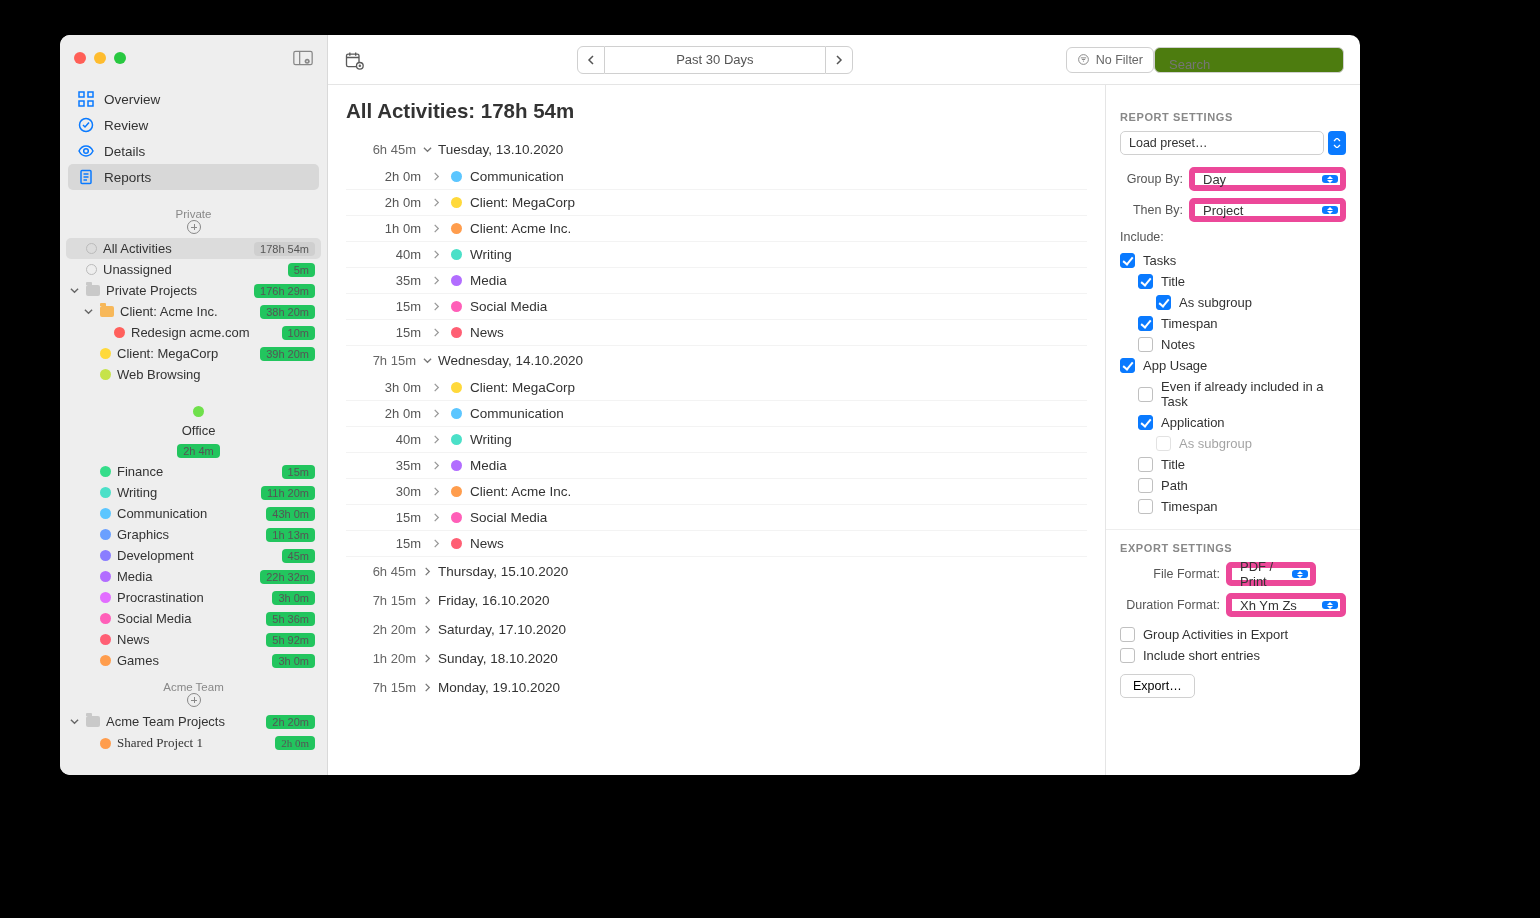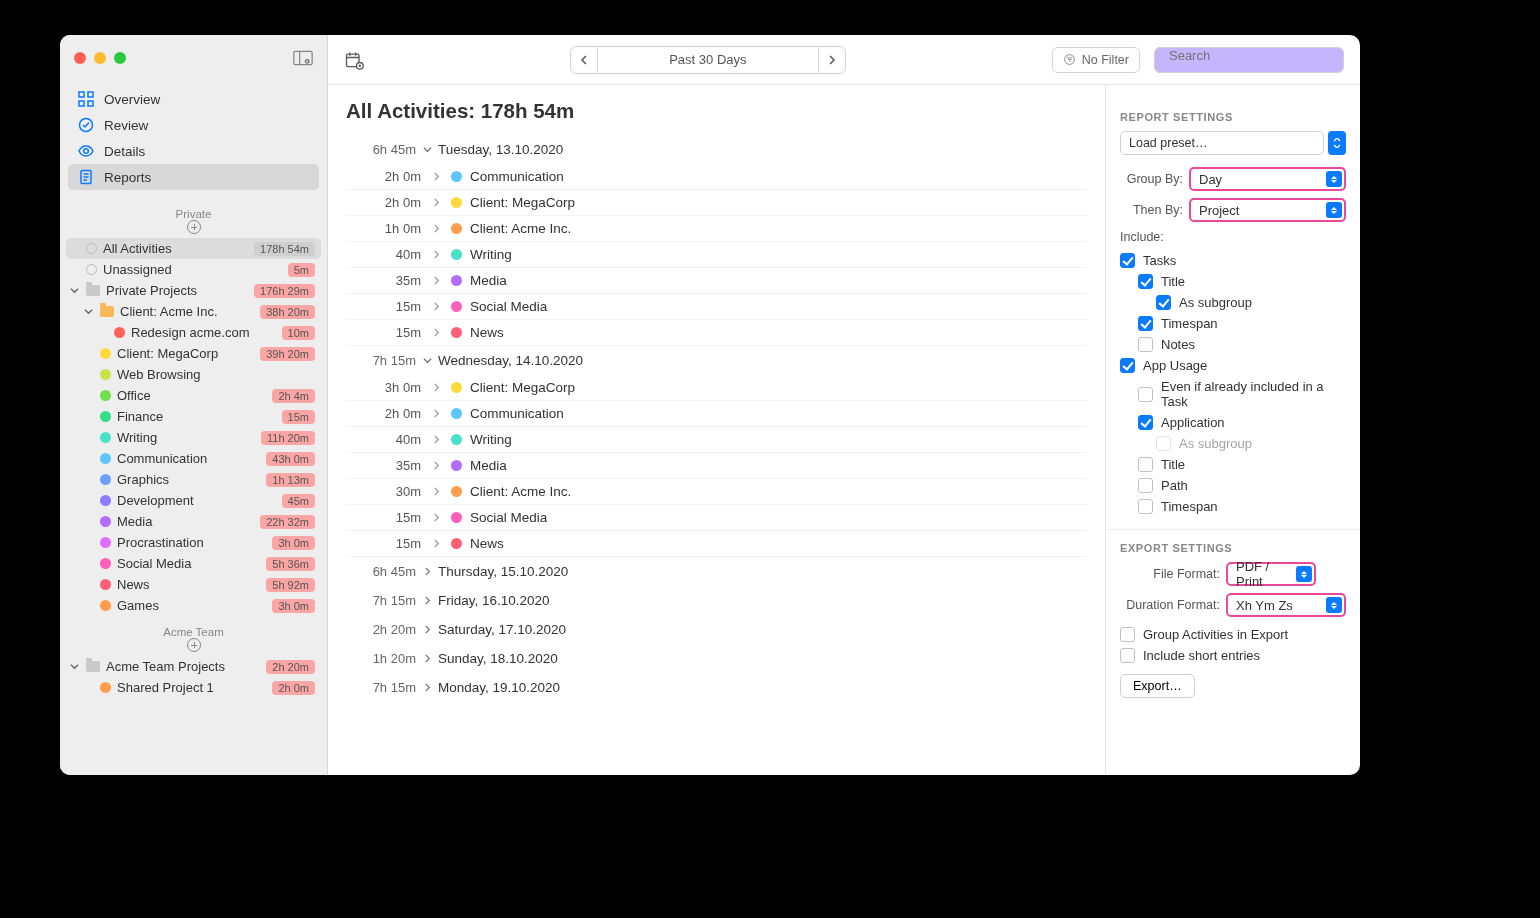--- a/index.html
+++ b/index.html
@@ -29,34 +29,34 @@
 .tree-row { display:flex; align-items:center; gap:6px; padding:3px 6px 3px 2px; border-radius:5px; }
 .tree-row.sel { background:#dcdcdc; }
 .tw-spacer{width:12px;height:12px;}
 .tw { width:12px;height:12px; display:flex;align-items:center;justify-content:center; color:#666;}
 .tw svg{width:9px;height:9px;}
 .folder { width:14px;height:11px; border-radius:2px; background:#c9c9c9; position:relative;}
 .folder::before{content:"";position:absolute;top:-3px;left:0;width:6px;height:3px;background:#c9c9c9;border-radius:1px 1px 0 0;}
 .folder.orange{background:#f7b85a;} .folder.orange::before{background:#f7b85a;}
 .dot { width:11px;height:11px;border-radius:50%; flex:0 0 auto;}
 .row-label { flex:1; white-space:nowrap; overflow:hidden; text-overflow:ellipsis; font-size:13px;}
-.badge { background:#fca5a5; border-radius:4px; font-size:11px; padding:1px 6px; color:#555; }
+.badge { background:#22c55e; border-radius:4px; font-size:11px; padding:1px 6px; color:#555; }
 .tree-row.sel .badge{background:#cfcfcf;}
 
 
 .main { flex:1; display:flex; flex-direction:column; min-width:0;}
-.toolbar { height:50px; display:flex; align-items:center; padding:0 16px; gap:14px; border-bottom:1px solid #e5e5e5;}
+.toolbar { height:50px; display:flex; align-items:center; padding:0 16px; gap:0; border-bottom:1px solid #e5e5e5;}
 .tool-icon{width:20px;height:20px;color:#5a5a5a;}
 .date-seg { display:flex; align-items:center; height:28px; margin:0 auto;}
 .seg-btn{width:28px;height:28px;display:flex;align-items:center;justify-content:center;border:1px solid #d0d0d0;background:#fff;color:#555;}
 .seg-left{border-radius:6px 0 0 6px;}
 .seg-right{border-radius:0 6px 6px 0;}
 .seg-mid{border-left:0;border-right:0;flex:1;min-width:220px;text-align:center;font-size:13px;padding:0 30px;}
 .pill{height:26px;border:1px solid #d0d0d0;border-radius:6px;background:#fff;padding:0 10px;display:flex;align-items:center;gap:6px;font-size:12.5px;color:#666;}
-.search{height:26px;border:1px solid #d0d0d0;border-radius:6px;background:#c4b5fd;padding:0 8px;display:flex;align-items:flex-start;gap:6px;width:190px;}
+.search{height:26px;border:1px solid #d0d0d0;border-radius:6px;background:#4d7c0f;padding:0 8px;display:flex;align-items:flex-end;gap:6px;width:190px;}
 .search input{border:none;outline:none;font-size:13px;flex:1;background:transparent;}
 
 .content{display:flex;flex:1;min-height:0;}
 .report{flex:1;overflow:auto;padding:14px 18px;}
 .report h1{font-size:20.5px;font-weight:600;margin-bottom:12px;}
 .day-head{display:flex;align-items:center;padding:7px 0;}
 .day-head .dur{width:70px;text-align:right;color:#666;font-size:13px;}
 .day-head .ar{width:22px;display:flex;justify-content:center;color:#777;}
 .day-head .dt{font-size:13.5px;}
 .act-row{display:flex;align-items:center;padding:5px 0;border-bottom:1px solid #f3f3f3;}
@@ -66,21 +66,21 @@
 .act-row .name{font-size:13.5px;}
 
 
 .settings{width:255px;border-left:1px solid #e5e5e5;overflow:auto;padding:14px 14px 18px;}
 .settings h3{font-size:11px;letter-spacing:.6px;color:#888;font-weight:600;text-transform:uppercase;margin:12px 0 8px;}
 .preset{display:flex;gap:4px;margin-bottom:12px;}
 .preset .btn{flex:1;background:#fff;border:1px solid #d0d0d0;border-radius:5px;padding:4px 8px;font-size:12.5px;text-align:left;}
 .preset .drop{width:18px;background:#0a7aff;border-radius:4px;display:flex;align-items:center;justify-content:center;}
 .field{display:flex;align-items:center;gap:6px;margin-bottom:7px;}
 .field label{width:63px;text-align:right;color:#555;font-size:12.5px;}
-.select{flex:1;position:relative;border:2px solid #ec4899;border-radius:5px;background:#fff;height:24px;display:flex;align-items:center;padding:0 22px 0 8px;font-size:13px;}
+.select{flex:1;position:relative;border:6px solid #ec4899;border-radius:5px;background:#fff;height:24px;display:flex;align-items:center;padding:0 22px 0 8px;font-size:13px;}
 .select .knob{position:absolute;right:2px;top:2px;bottom:2px;width:16px;background:#0a7aff;border-radius:3px;display:flex;flex-direction:column;align-items:center;justify-content:center;gap:1px;}
 .select .knob::before,.select .knob::after{content:"";border-left:3px solid transparent;border-right:3px solid transparent;}
 .select .knob::before{border-bottom:3px solid #fff;}
 .select .knob::after{border-top:3px solid #fff;}
 .inc-label{font-size:12.5px;color:#555;margin:8px 0 6px;}
 .check{display:flex;align-items:center;gap:8px;padding:3px 0;}
 .check .box{width:15px;height:15px;border-radius:3px;border:1px solid #c0c0c0;background:#fff;flex:0 0 auto;display:flex;align-items:center;justify-content:center;}
 .check.on .box{background:#0a7aff;border-color:#0a7aff;}
 .check.on .box::after{content:"";width:4px;height:8px;border:solid #fff;border-width:0 2px 2px 0;transform:rotate(40deg);margin-top:-2px;}
 .check.dis{opacity:.45;}
@@ -202,21 +202,21 @@
           <span class="tw-spacer"></span>
           <span class="dot" style="background:#ffd93b;"></span>
           <span class="row-label">Client: MegaCorp</span>
           <span class="badge">39h 20m</span>
         </div>
         <div class="tree-row" style="padding-left: 16px;">
           <span class="tw-spacer"></span>
           <span class="dot" style="background:#c6e34a;"></span>
           <span class="row-label">Web Browsing</span>
         </div>
-        <div class="tree-row" style="padding-left: 16px;">
+        <div class="tree-row" style="padding-left: 16px; flex-direction: column;">
           <span class="tw-spacer"></span>
           <span class="dot" style="background:#6fe04b;"></span>
           <span class="row-label">Office</span>
           <span class="badge">2h 4m</span>
         </div>
         <div class="tree-row" style="padding-left: 16px;">
           <span class="tw-spacer"></span>
           <span class="dot" style="background:#35dd8a;"></span>
           <span class="row-label">Finance</span>
           <span class="badge">15m</span>
@@ -282,21 +282,21 @@
         <div class="tree-row" style="padding-left: 2px;">
           <span class="tw">
             <svg viewBox="0 0 10 10">
               <path d="M1 3 L5 7 L9 3" fill="none" stroke="currentColor" stroke-width="1.5"></path>
             </svg>
           </span>
           <span class="folder "></span>
           <span class="row-label">Acme Team Projects</span>
           <span class="badge">2h 20m</span>
         </div>
-        <div class="tree-row" style="padding-left: 16px;">
+        <div class="tree-row" style="padding-left: 16px; font-family: Liberation Serif, serif;">
           <span class="tw-spacer"></span>
           <span class="dot" style="background:#ff9d4d;"></span>
           <span class="row-label">Shared Project 1</span>
           <span class="badge">2h 0m</span>
         </div>
       </div>
   </div>
 
   <div class="main">
     <div class="toolbar">

